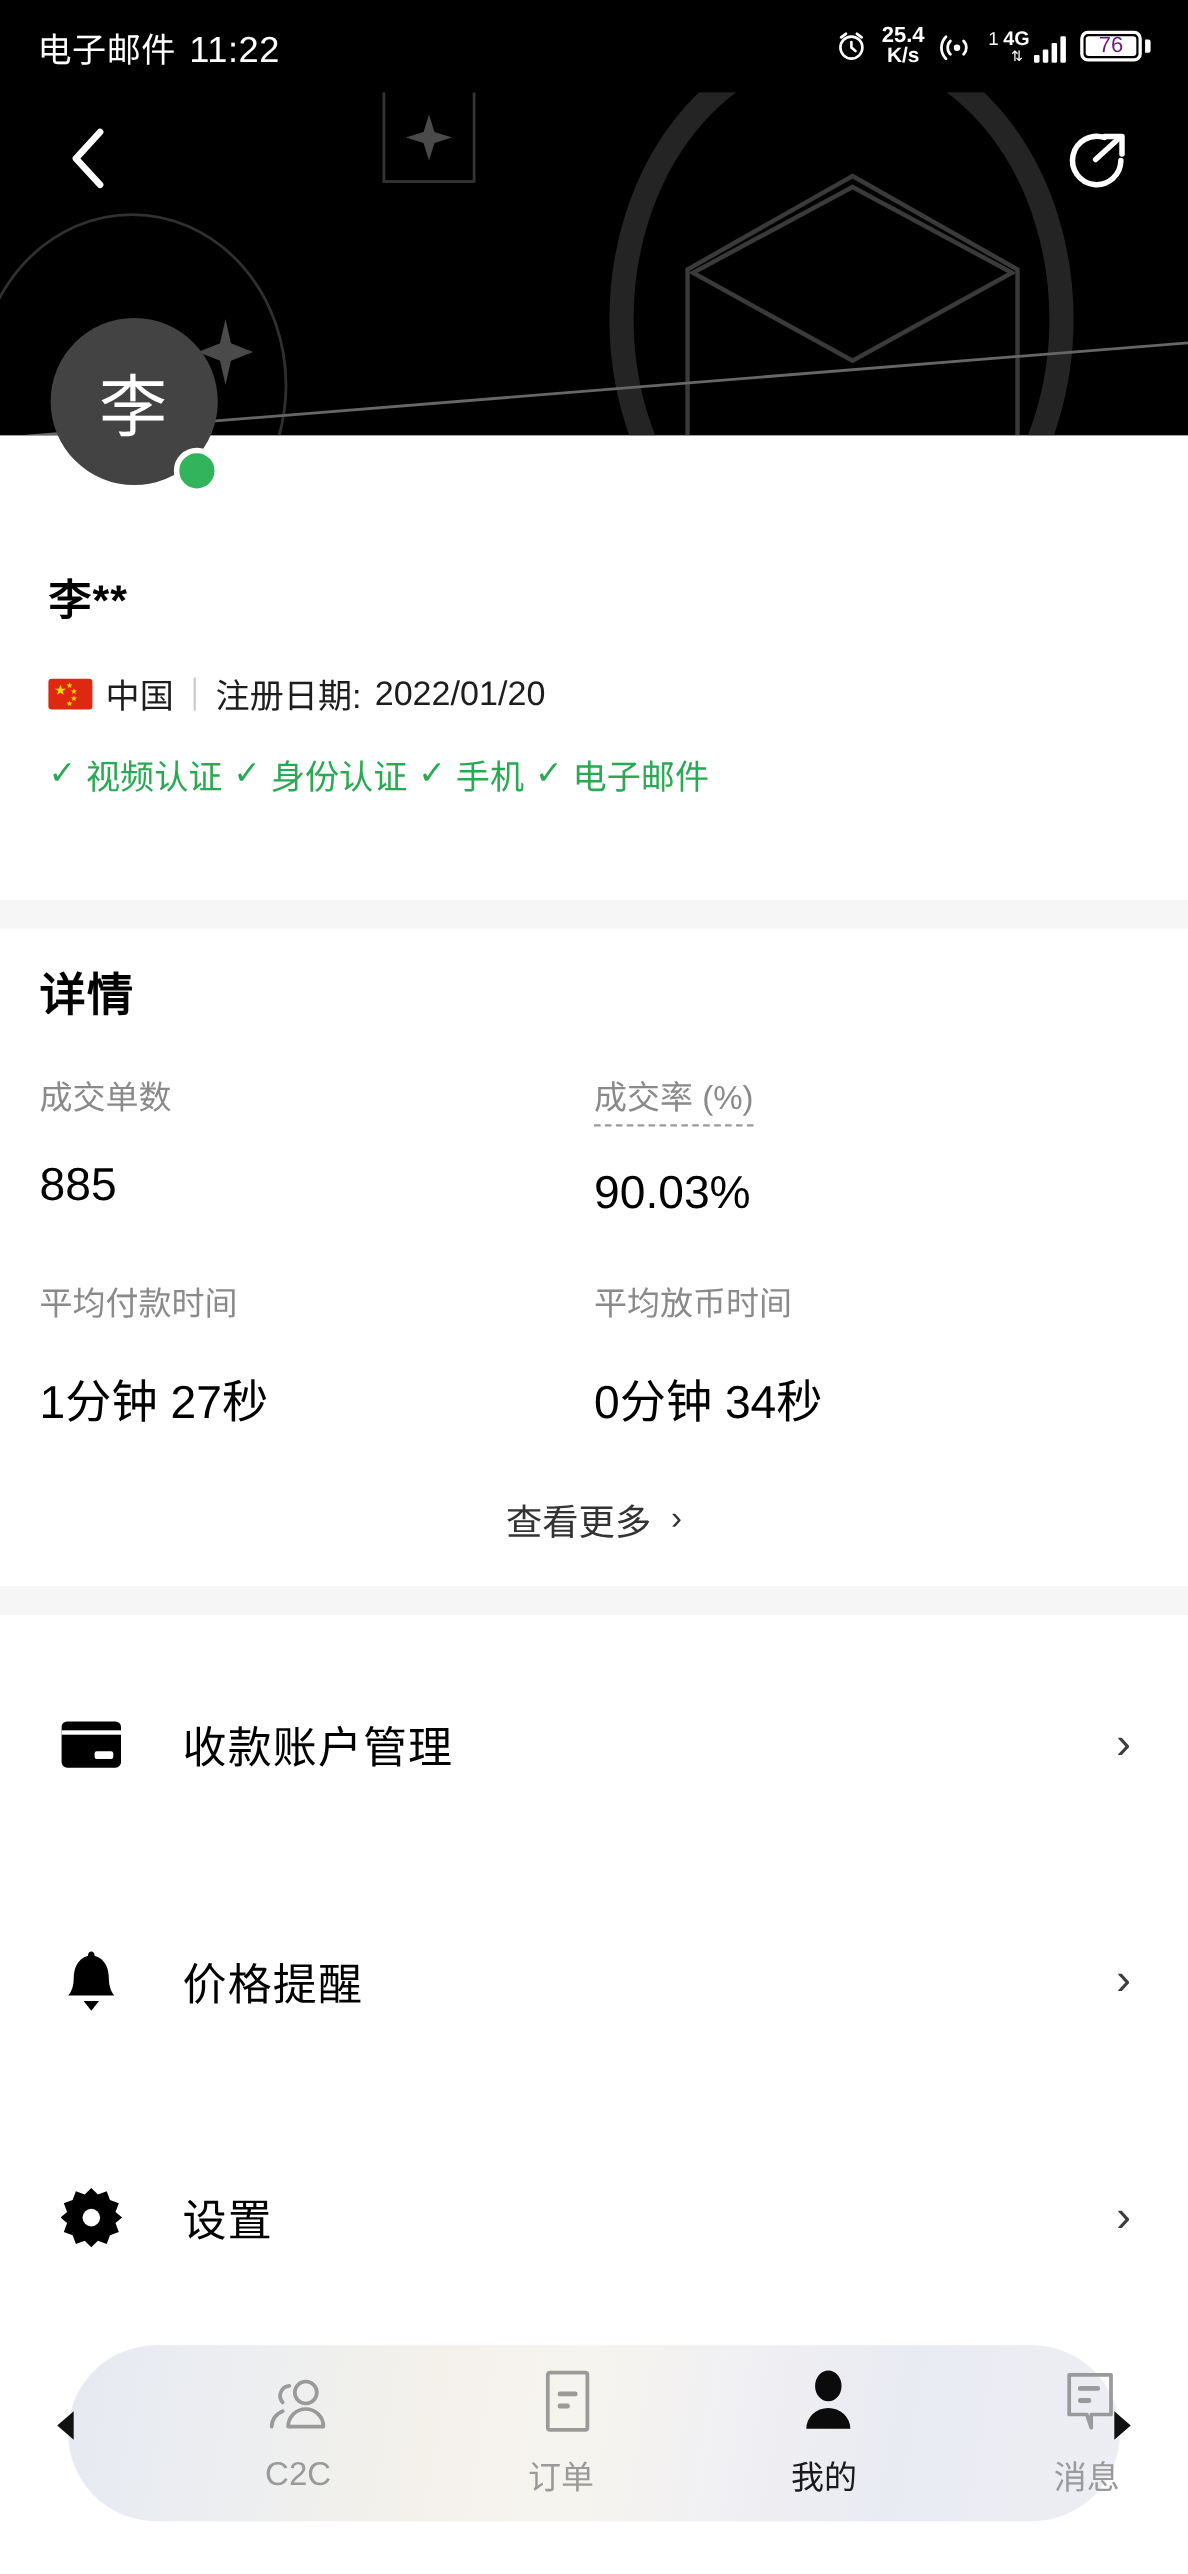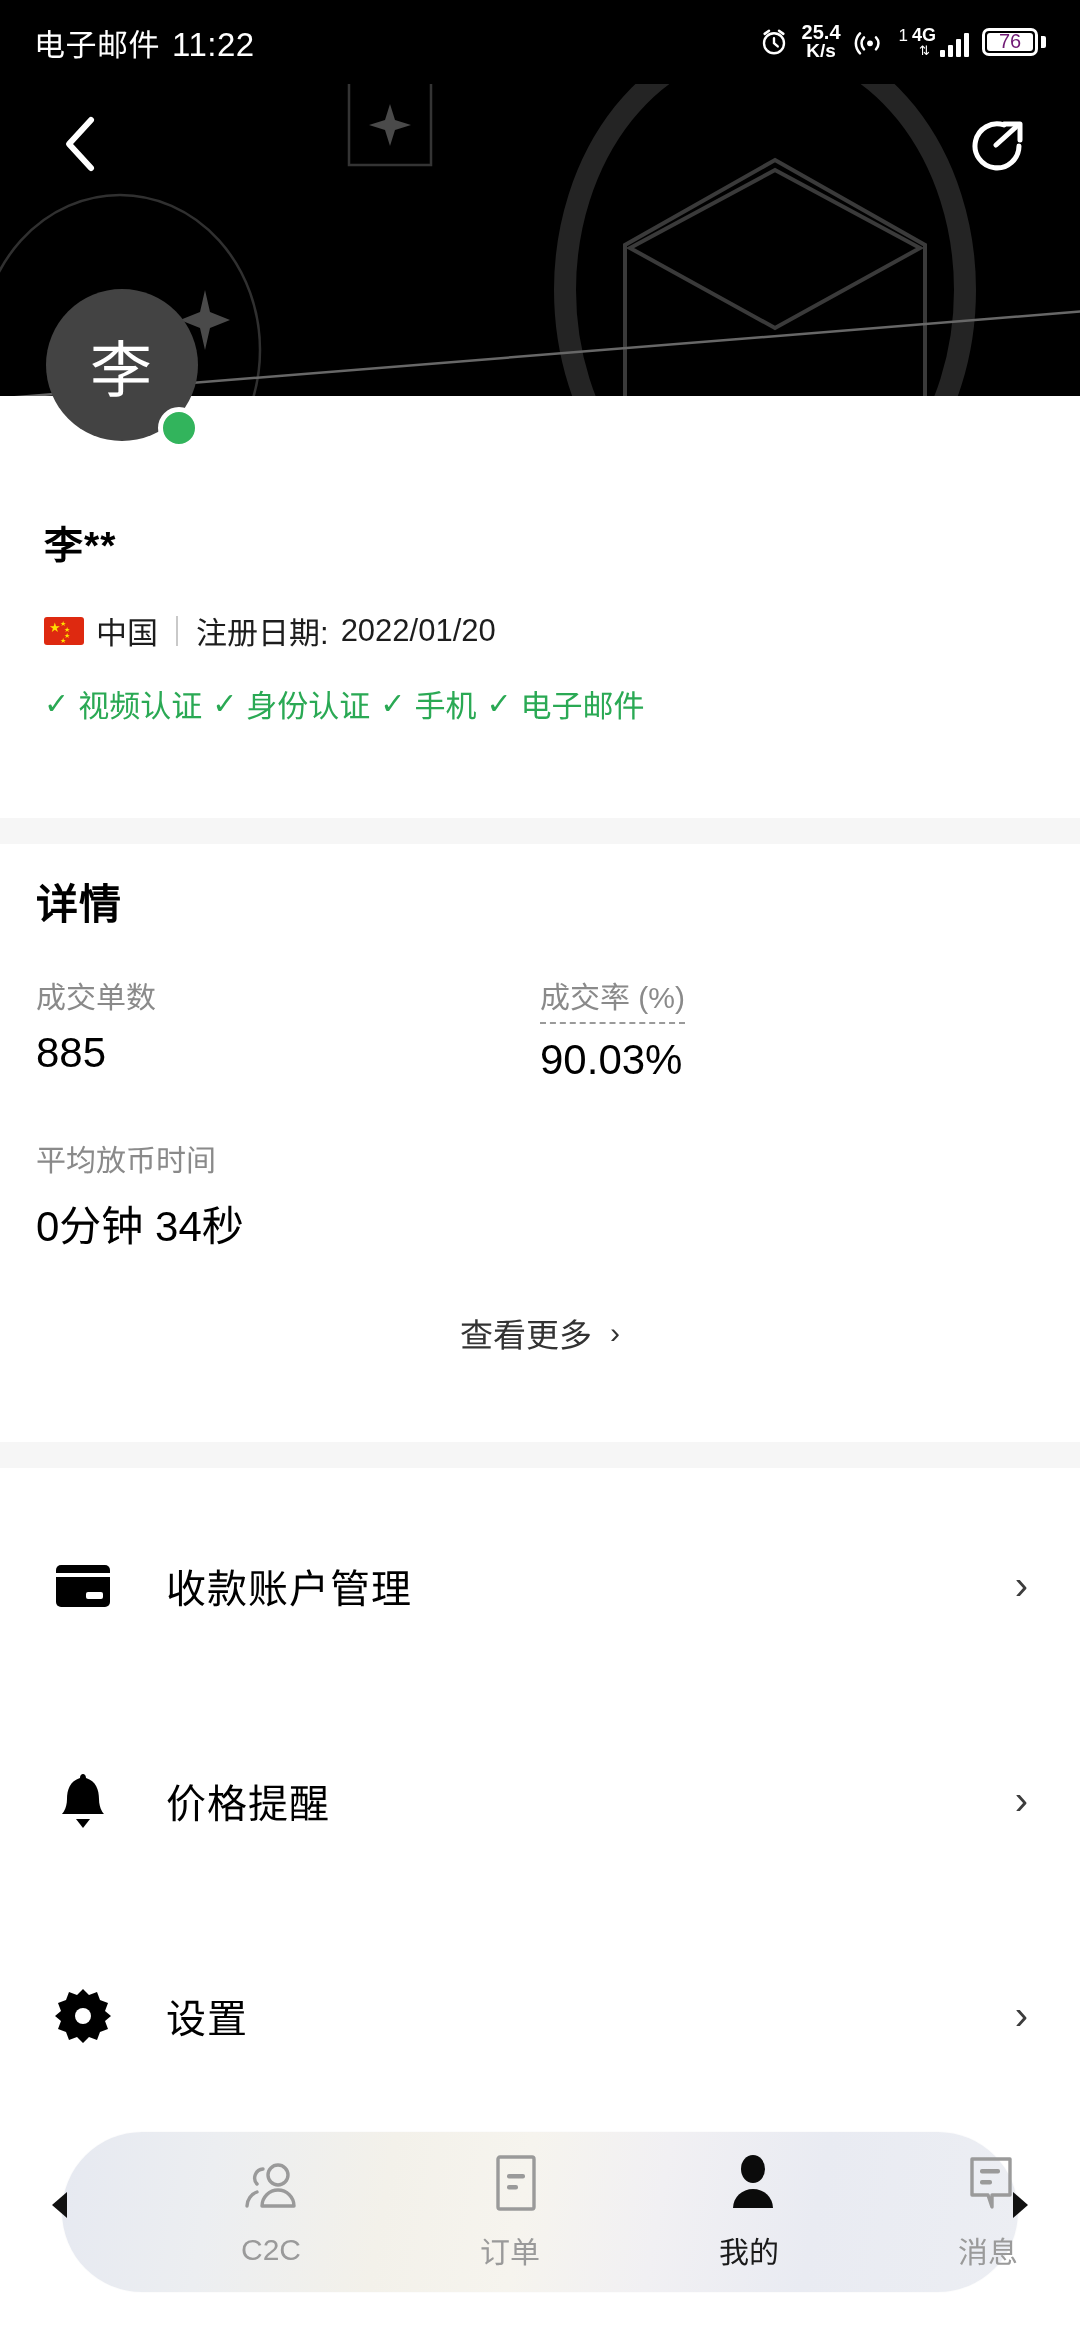--- a/index.html
+++ b/index.html
@@ -200,21 +200,21 @@
     row-gap:52px; margin-top:42px;
   }
   .stat-label {
     font-size:30px; color:#8a8a8a; margin-bottom:12px;
     display:inline-block;
   }
   .stat-label.dotted {
     border-bottom:2px dashed #9a9a9a; padding-bottom:5px;
   }
   .stat-value {
-    font-size:42px; color:#000;
+    font-size:42px; color:#000;margin-top:24px;
   }
   .more-link {
     margin-top:56px;
     display:flex; align-items:center; justify-content:center;
     gap:18px; font-size:33px; color:#333;
   }
   .more-chev { font-size:30px; color:#333; }
 
   
   .menu {
@@ -408,20 +408,24 @@
     <div class="stat-grid">
       <div>
         <div class="stat-label">成交单数</div>
         <div class="stat-value">885</div>
       </div>
       <div>
         <div class="stat-label dotted">成交率 (%)</div>
         <div class="stat-value">90.03%</div>
       </div>
       <div>
+        <div class="stat-label">平均付款时间</div>
+        <div class="stat-value">1分钟 27秒</div>
+      </div>
+      <div>
         <div class="stat-label">平均放币时间</div>
         <div class="stat-value">0分钟 34秒</div>
       </div>
     </div>
     <div class="more-link">
       <span>查看更多</span>
       <span class="more-chev">›</span>
     </div>
   </div>
 

